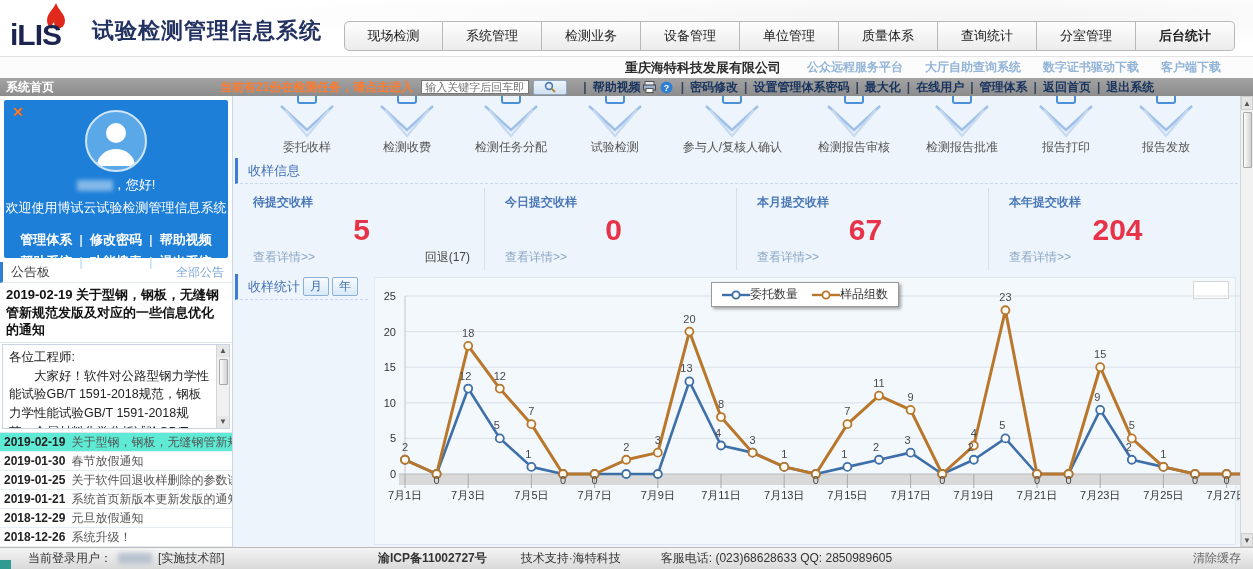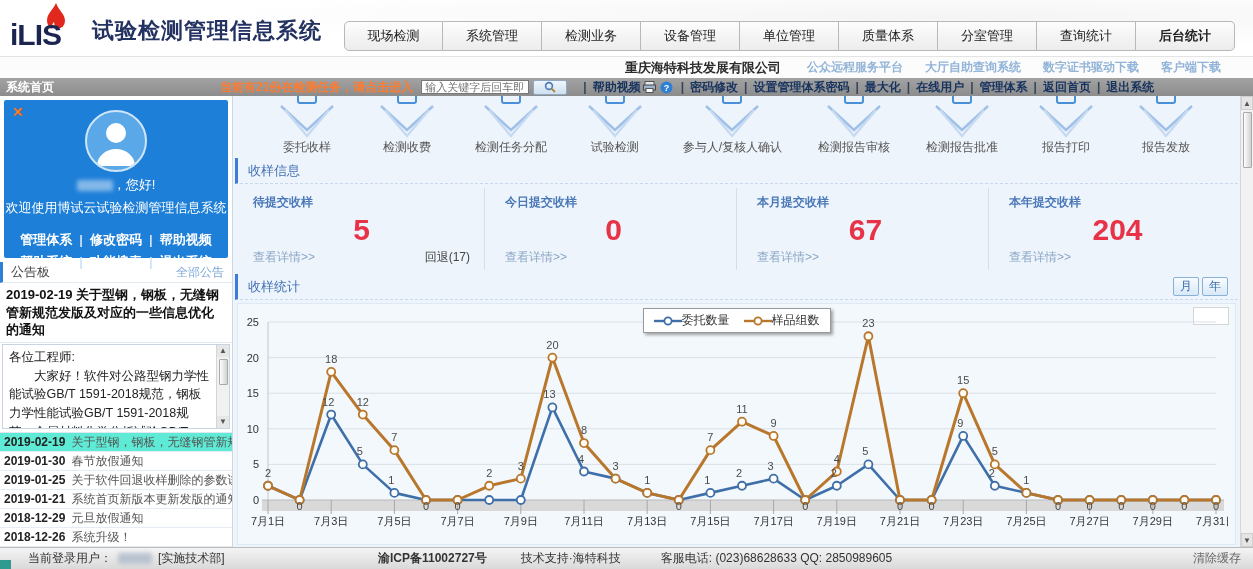--- a/index.html
+++ b/index.html
@@ -86,21 +86,21 @@
 
   .cards { height:90px; display:flex; padding:4px 0; }
   .card { flex:1; border-right:1px solid #d4dfec; position:relative; padding:6px 14px 4px 20px; display:flex; flex-direction:column; }
   .card:last-child { border-right:none; }
   .card-label { font-size:12px; font-weight:bold; color:#4a78b8; }
   .card-value { flex:1; display:flex; align-items:center; justify-content:center; font-size:30px; font-weight:bold; color:#e73247; }
   .card-bottom { display:flex; font-size:12px; color:#8aa6c6; }
   .card-detail { cursor:pointer; }
   .card-extra { margin-left:auto; color:#444; cursor:pointer; }
 
-  .chartsec { flex:1; display:flex; flex-direction:column; }
+  .chartsec { flex:1; display:flex; }
   .chart-panel { flex:1; margin:3px 4px 2px 4px; background:#f3f8fd; border:1px solid #e0e9f2; position:relative; }
   .legend { position:absolute; left:50%; top:4px; transform:translateX(-50%); background:#fff; border:1px solid #999;
             box-shadow:2px 2px 3px rgba(0,0,0,.35); padding:3px 10px; display:flex; gap:14px; align-items:center; z-index:2; }
   .lg-item { display:flex; align-items:center; font-size:12px; color:#333; cursor:pointer; }
   .chart-menu-box { position:absolute; right:6px; top:3px; width:36px; height:18px; background:#fff; border:1px solid #d5d5d5; }
   .chart-wrap { position:absolute; inset:0; }
 
   
   .main-scrollbar { width:13px; background:#f2f2f2; border-left:1px solid #d6d6d6; display:flex; flex-direction:column; align-items:center; font-size:8px; color:#555; }
   .ms-up,.ms-down { width:100%; height:14px; line-height:14px; text-align:center; background:#e5e5e5; border:1px solid #cfcfcf; cursor:pointer; }
@@ -135,22 +135,22 @@
       </div>
       <div class="app-title">试验检测管理信息系统</div>
     </div>
     <nav class="nav-tabs" id="nav-tabs">
         <div class="nav-tab">现场检测</div>
         <div class="nav-tab">系统管理</div>
         <div class="nav-tab">检测业务</div>
         <div class="nav-tab">设备管理</div>
         <div class="nav-tab">单位管理</div>
         <div class="nav-tab">质量体系</div>
+        <div class="nav-tab">查询统计</div>
         <div class="nav-tab">分室管理</div>
-        <div class="nav-tab">查询统计</div>
         <div class="nav-tab">后台统计</div>
       </nav>
   </header>
 
   <div class="strip2">
     <span class="company">重庆海特科技发展有限公司</span>
     <span id="quick-links"><a class="qlink">公众远程服务平台</a><a class="qlink">大厅自助查询系统</a><a class="qlink">数字证书驱动下载</a><a class="qlink">客户端下载</a></span>
   </div>
 
   <div class="graybar">

